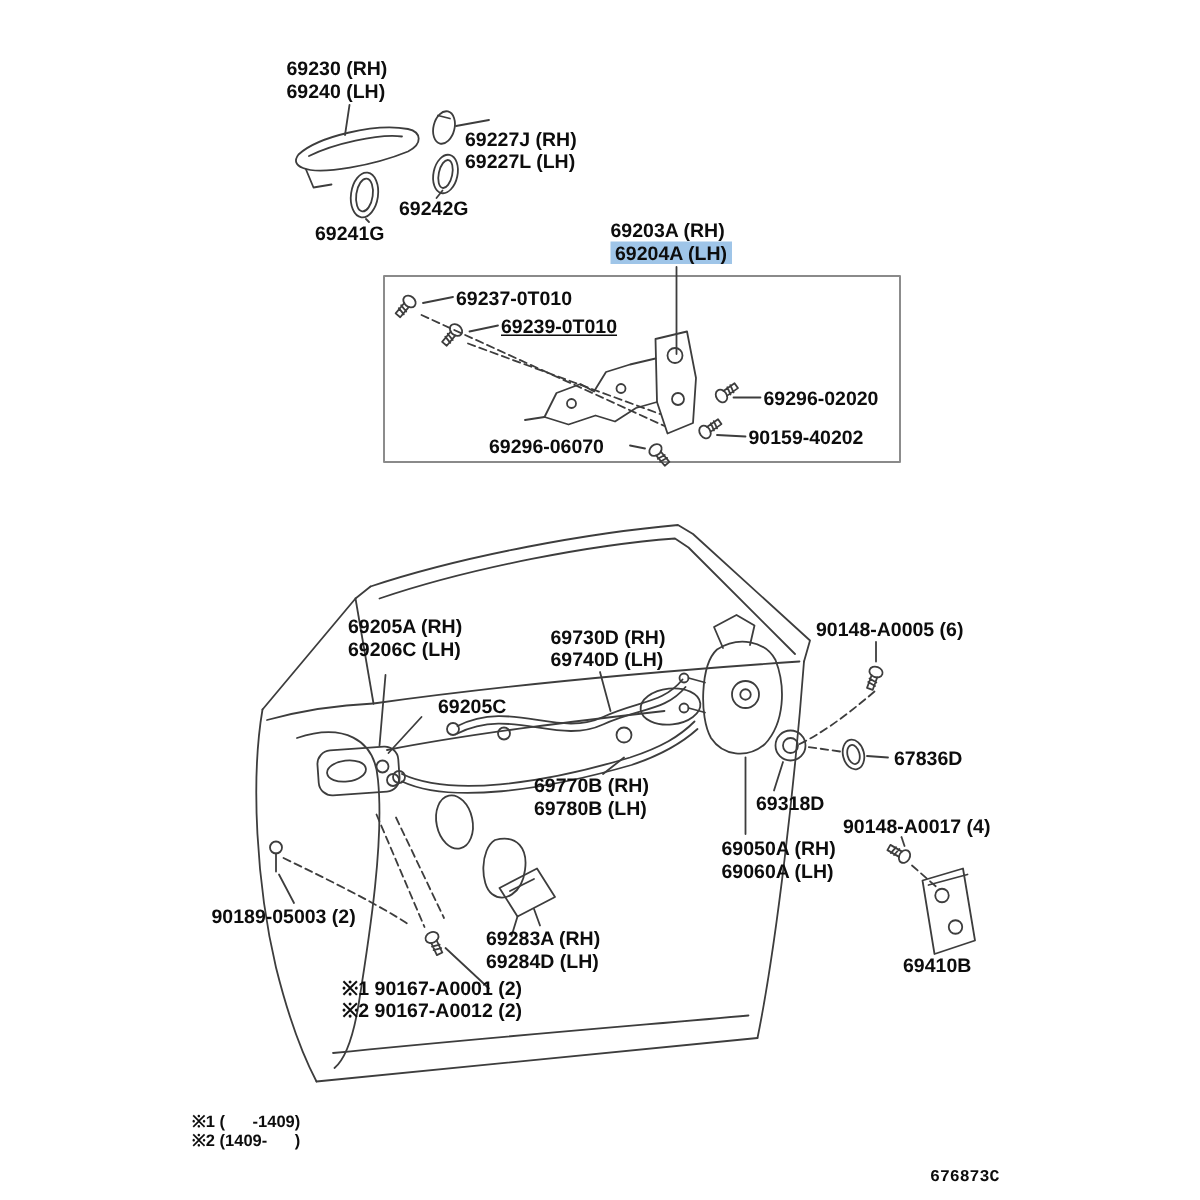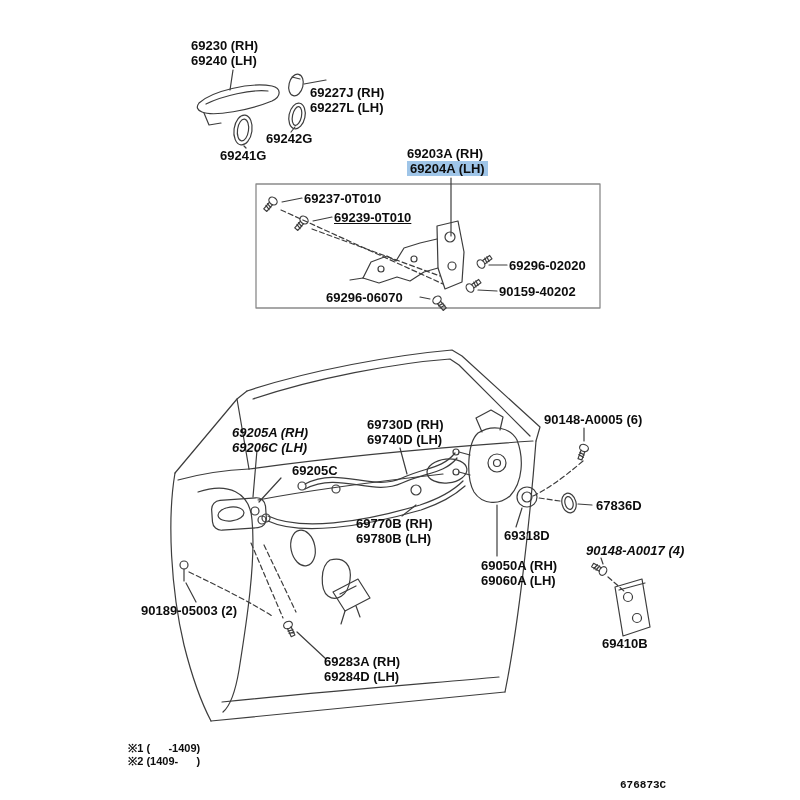--- a/index.html
+++ b/index.html
@@ -193,35 +193,36 @@
       <line x1="184" y1="569" x2="184" y2="581"></line>
       <line x1="196" y1="602" x2="186" y2="583"></line>
       <path class="dash" d="M189,572 C222,588 252,603 272,616"></path>
     </g>
   </svg>
 
   <div id="labels">
       <div class="label" style="left: 191px; top: 38px;"><span class="label-line">69230 (RH)</span><span class="label-line">69240 (LH)</span></div>
       <div class="label" style="left: 310px; top: 64px; margin-top: 21px;"><span class="label-line">69227J (RH)</span><span class="label-line">69227L (LH)</span></div>
       <div class="label" style="left: 266px; top: 131px;"><span class="label-line">69242G</span></div>
-      <div class="label" style="left: 220px; top: 148px; text-align: center;"><span class="label-line">69241G</span></div>
+      <div class="label" style="left: 210px; top: 148px; text-align: center;"><span class="label-line">69241G</span></div>
       <div class="label" style="left: 407px; top: 146px;"><span class="label-line">69203A (RH)</span><span class="label-line hl">69204A (LH)</span></div>
       <div class="label" style="left: 304px; top: 191px;"><span class="label-line">69237-0T010</span></div>
       <div class="label" style="left: 334px; top: 210px; text-decoration: underline;"><span class="label-line">69239-0T010</span></div>
       <div class="label" style="left: 509px; top: 258px;"><span class="label-line">69296-02020</span></div>
       <div class="label" style="left: 499px; top: 284px;"><span class="label-line">90159-40202</span></div>
       <div class="label" style="left: 326px; top: 290px;"><span class="label-line">69296-06070</span></div>
-      <div class="label" style="left: 232px; top: 425px; font-style: italic;"><span class="label-line">69205A (RH)</span><span class="label-line">69206C (LH)</span></div>
+      <div class="label" style="left: 232px; top: 410px;"><span class="label-line">69205A (RH)</span><span class="label-line">69206C (LH)</span></div>
       <div class="label" style="left: 256px; top: 463px; padding-left: 36px;"><span class="label-line">69205C</span></div>
       <div class="label" style="left: 367px; top: 417px;"><span class="label-line">69730D (RH)</span><span class="label-line">69740D (LH)</span></div>
       <div class="label" style="left: 544px; top: 412px;"><span class="label-line">90148-A0005 (6)</span></div>
       <div class="label" style="left: 596px; top: 498px;"><span class="label-line">67836D</span></div>
       <div class="label" style="left: 356px; top: 516px;"><span class="label-line">69770B (RH)</span><span class="label-line">69780B (LH)</span></div>
       <div class="label" style="left: 504px; top: 528px;"><span class="label-line">69318D</span></div>
-      <div class="label" style="left: 586px; top: 543px; font-style: italic;"><span class="label-line">90148-A0017 (4)</span></div>
+      <div class="label" style="left: 562px; top: 543px;"><span class="label-line">90148-A0017 (4)</span></div>
       <div class="label" style="left: 481px; top: 558px;"><span class="label-line">69050A (RH)</span><span class="label-line">69060A (LH)</span></div>
       <div class="label" style="left: 602px; top: 636px; text-align: center;"><span class="label-line">69410B</span></div>
       <div class="label" style="left: 141px; top: 603px;"><span class="label-line">90189-05003 (2)</span></div>
-      <div class="label" style="left: 324px; top: 654px; text-align: right;"><span class="label-line">69283A (RH)</span><span class="label-line">69284D (LH)</span></div>
+      <div class="label" style="left: 324px; top: 618px; text-align: right;"><span class="label-line">69283A (RH)</span><span class="label-line">69284D (LH)</span></div>
+      <div class="label" style="left: 228px; top: 651px;"><span class="label-line">※1 90167-A0001 (2)</span><span class="label-line">※2 90167-A0012 (2)</span></div>
       <div class="label small" style="left: 128px; top: 742px;"><span class="label-line">※1 (      -1409)</span><span class="label-line">※2 (1409-      )</span></div>
       <div class="label small" style="left: 620px; top: 779px; font-family: Liberation Mono, monospace;"><span class="label-line">676873C</span></div>
     </div>
 </div>
 
 </body></html>

